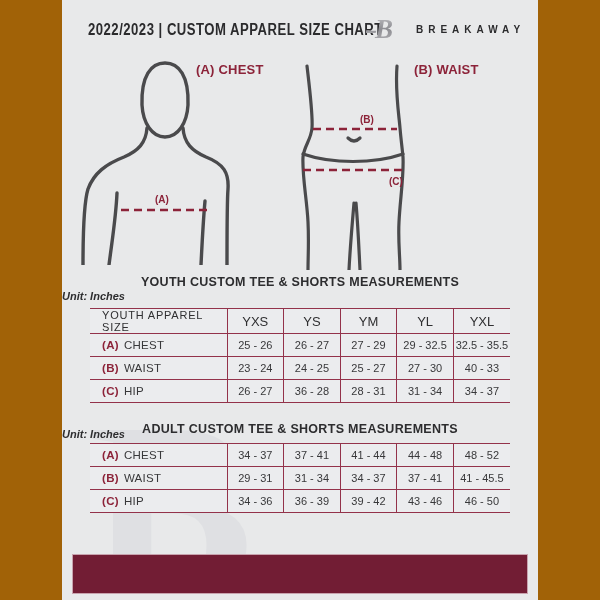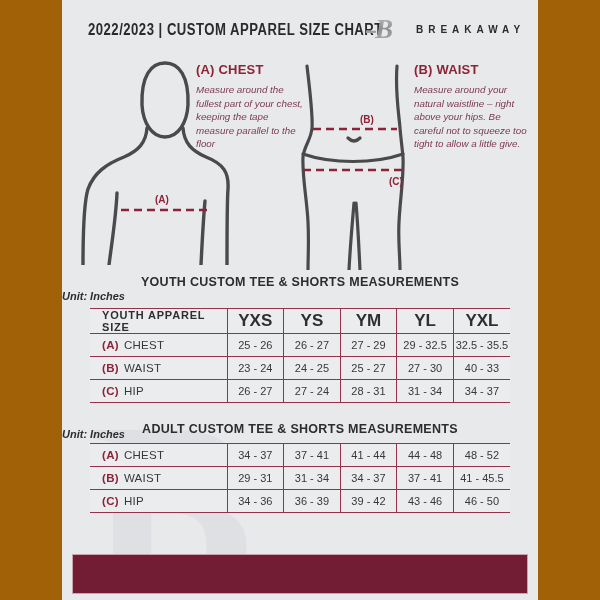--- a/index.html
+++ b/index.html
@@ -46,22 +46,22 @@
   
   table.size-table {
     position:absolute; z-index:2; width:420px; border-collapse:collapse; table-layout:fixed;
   }
   table.size-table col.c0 { width:137px; }
   table.size-table col.cv { width:56.6px; }
   table.size-table td {
     border-top:1.5px solid #93324a; height:22px; padding:0;
     font-size:11px; color:#38383a; background:#ebecee;
   }
-  table.size-table tr.hdr td { height:23px; font-weight:bold; font-size:17px; color:#2f2f31; }
-  table.size-table tr.hdr td.lbl { font-weight:bold; font-size:11px; letter-spacing:0.8px; }
+  table.size-table tr.hdr td { height:23px; font-weight:normal; font-size:13px; color:#2f2f31; }
+  table.size-table tr.hdr td.lbl { font-weight:normal; font-size:11px; letter-spacing:0.8px; }
   table.size-table tr:last-child td { border-bottom:1.5px solid #93324a; }
   table.size-table td.lbl { padding-left:12px; letter-spacing:0.3px; font-size:11.5px; }
   table.size-table td.val { border-left:1.5px solid #93324a; text-align:center; }
   .pfx { color:#8c2339; font-weight:bold; margin-right:5px; }
 
   
   .footer-bar {
     left:10px; top:554px; width:454px; height:38px; z-index:3;
     background:#721d34; border:1px solid #c8a3ae;
   }
@@ -111,25 +111,23 @@
         <path d="M66,143 C68,166 69,189 70,210"></path>
       </g>
       <path d="M23,69 L107,69" stroke="#8c2339" stroke-width="2.6" stroke-dasharray="8 5" fill="none"></path>
       <text x="70" y="63" font-size="10" font-weight="bold" fill="#8c2339" font-family="Liberation Sans, sans-serif">(B)</text>
       <path d="M13,110 L113,110" stroke="#8c2339" stroke-width="2.6" stroke-dasharray="8 5" fill="none"></path>
       <text x="99" y="125" font-size="10" font-weight="bold" fill="#8c2339" font-family="Liberation Sans, sans-serif">(C)</text>
     </svg>
 
     <div class="abs ins" style="left:134px; top:62px; width:110px;">
       <h3>(A) CHEST</h3>
-      <p>Measure around the fullest part of your chest, keeping the tape measure parallel to the floor</p>
     </div>
     <div class="abs ins" style="left:352px; top:62px; width:118px;">
       <h3>(B) WAIST</h3>
-      <p>Measure around your natural waistline – right above your hips. Be careful not to squeeze too tight to allow a little give.</p>
     </div>
 
     <div class="abs sec-title" style="top:275px;">YOUTH CUSTOM TEE &amp; SHORTS MEASUREMENTS</div>
     <div class="abs sec-unit" style="top:290px;">Unit: Inches</div>
 
     <table class="size-table" style="left:28px; top:308px;">
       <colgroup>
           <col class="c0">
           <col class="cv">
           <col class="cv">
@@ -158,21 +156,21 @@
           <td class="lbl"><span class="pfx">(B)</span><span>WAIST</span></td>
           <td class="val">23 - 24</td>
           <td class="val">24 - 25</td>
           <td class="val">25 - 27</td>
           <td class="val">27 - 30</td>
           <td class="val">40 - 33</td>
         </tr>
         <tr>
           <td class="lbl"><span class="pfx">(C)</span><span>HIP</span></td>
           <td class="val">26 - 27</td>
-          <td class="val">27 - 24</td>
+          <td class="val">36 - 28</td>
           <td class="val">28 - 31</td>
           <td class="val">31 - 34</td>
           <td class="val">34 - 37</td>
         </tr>
       </tbody>
     </table>
 
     <div class="abs sec-title" style="top:422px;">ADULT CUSTOM TEE &amp; SHORTS MEASUREMENTS</div>
     <div class="abs sec-unit" style="top:428px;">Unit: Inches</div>
 

